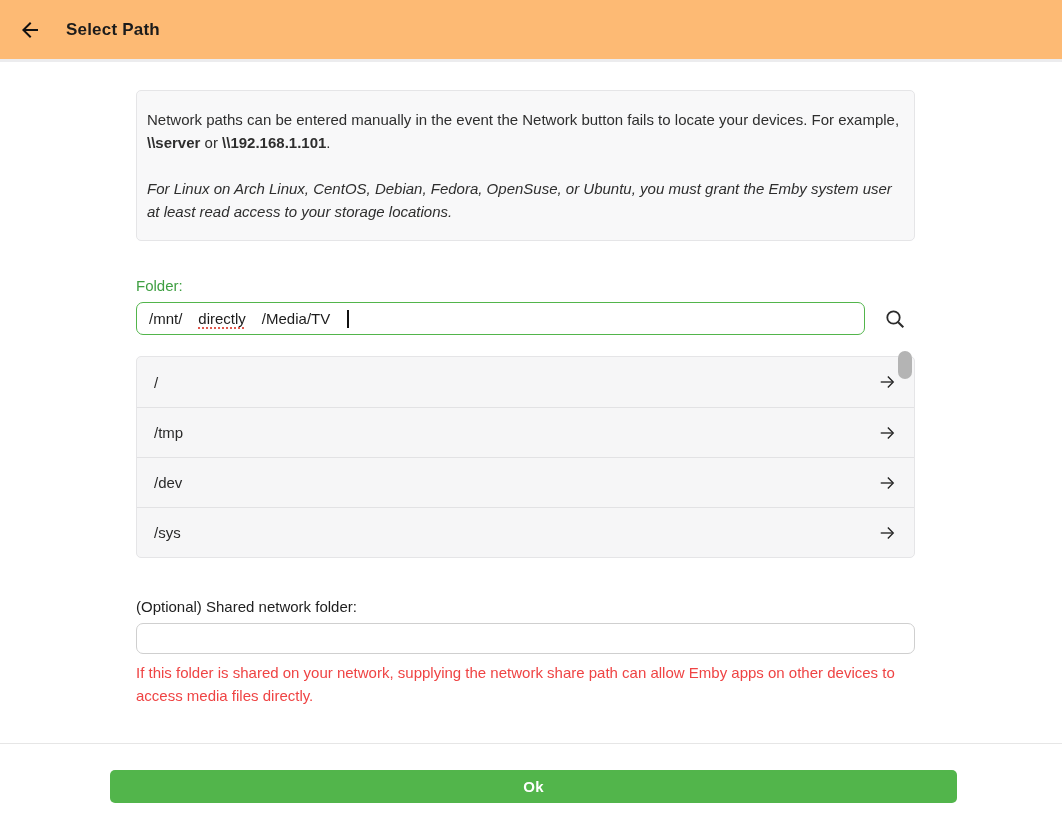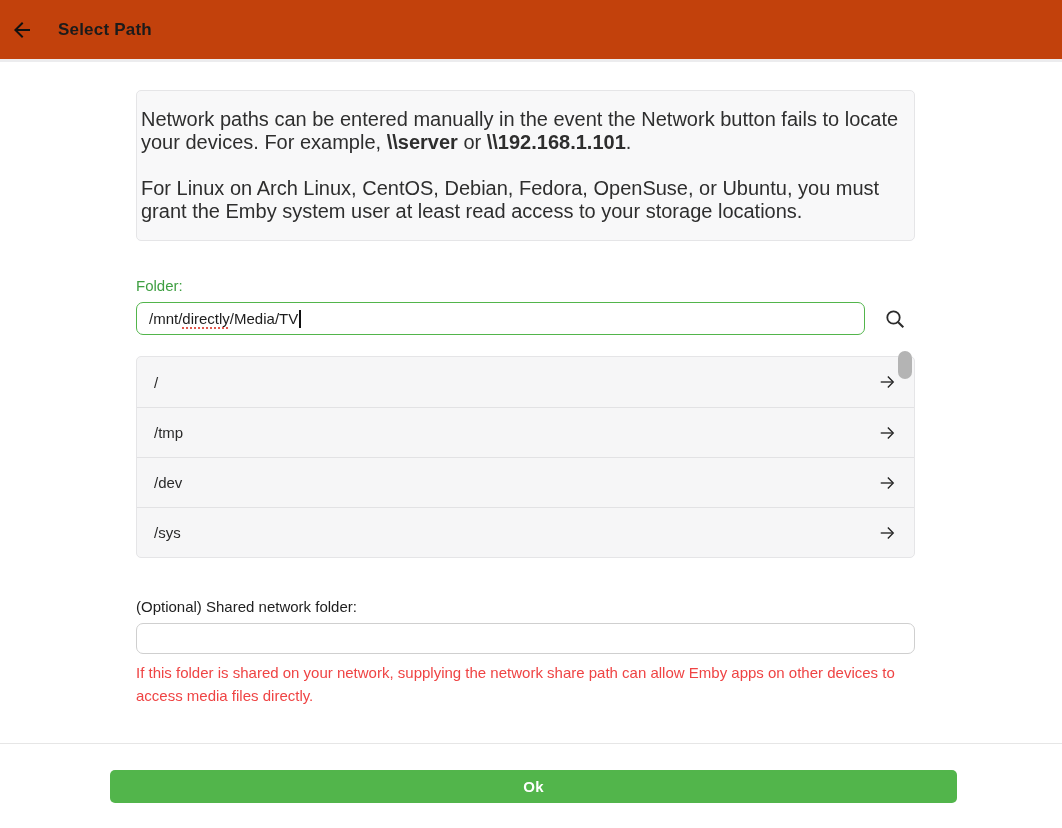--- a/index.html
+++ b/index.html
@@ -2,41 +2,41 @@
 <html style="--accent_green: #52b54b; --label_green: #3f9f42; --spellcheck_red: #e0584d; --info_box_bg: #f8f8f9; --list_bg: #f6f6f7; --helper_gray: #8e8e8e;"><head>
 <meta charset="utf-8">
 <style>
   * { margin:0; padding:0; box-sizing:border-box; }
   html,body { width:1062px; height:828px; background:#fff; overflow:hidden;
     font-family:"Liberation Sans", sans-serif; color:#1f1f1f; }
   .page { position:relative; width:1062px; height:828px; background:#fff; }
 
   
   .app-header { position:absolute; top:0; left:0; width:100%; height:59px;
-    display:flex; align-items:center; background:#c2410c; }
+    display:flex; align-items:center; padding-left:8px; background:#fdba74; }
   .back-button { width:44px; height:44px; border:none; background:transparent;
     display:flex; align-items:center; justify-content:center; cursor:pointer; border-radius:50%; }
   .page-title { margin-left:14px; font-size:17px; font-weight:700; color:#1b1b1b; letter-spacing:.2px; }
   .header-divider { position:absolute; top:59px; left:0; width:100%; height:3px; background:#ececee; }
 
   
   .content { position:absolute; top:90px; left:136px; width:779px; }
 
   .info-box { background:#f8f8f9; border:1px solid #e5e5e7; border-radius:5px;
-    padding:17px 4px; font-size:20px; line-height:23px; color:#2e2e2e; }
-  .info-box p + p { margin-top:23px; }
+    padding:17px 10px; font-size:15px; line-height:23px; color:#2e2e2e; }
+  .info-box p + p { margin-top:23px;font-style:italic; }
   .info-box b { font-weight:700; }
 
   .field-label { margin-top:36px; font-size:15px; color:var(--label_green,#3f9f42); }
 
   .folder-row { display:flex; align-items:center; margin-top:8px; }
   .folder-input { width:729px; height:33px; background:#fff;
     border:1.5px solid var(--accent_green,#52b54b); border-radius:7px;
     display:flex; align-items:center; padding:0 12px; font-size:15px; color:#1c1c1c;
-    white-space:pre; cursor:text; }
+    white-space:pre; cursor:text;gap:16px; }
   .misspelled { text-decoration:underline dotted var(--spellcheck_red,#e0584d);
     text-decoration-thickness:2px; text-underline-offset:3px; }
   .text-caret { display:inline-block; width:1.5px; height:18px; background:#111; margin-left:1px; }
   .search-button { margin-left:14px; width:32px; height:32px; border:none; background:transparent;
     display:flex; align-items:center; justify-content:center; cursor:pointer; }
 
   .dir-list { margin-top:21px; background:#f6f6f7; border:1px solid #e5e5e7;
     border-radius:5px; position:relative; }
   .dir-row { height:50px; display:flex; align-items:center; padding:0 17px; cursor:pointer; }
   .dir-row + .dir-row { border-top:1px solid #e2e2e4; }

